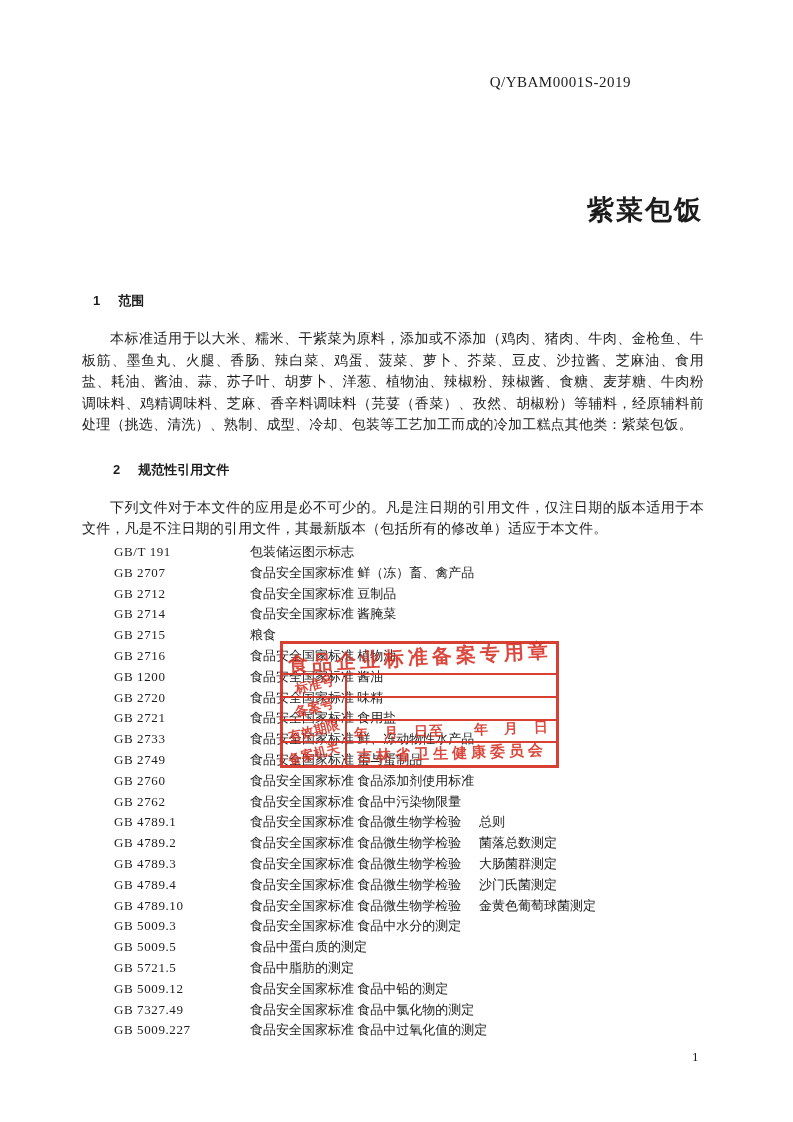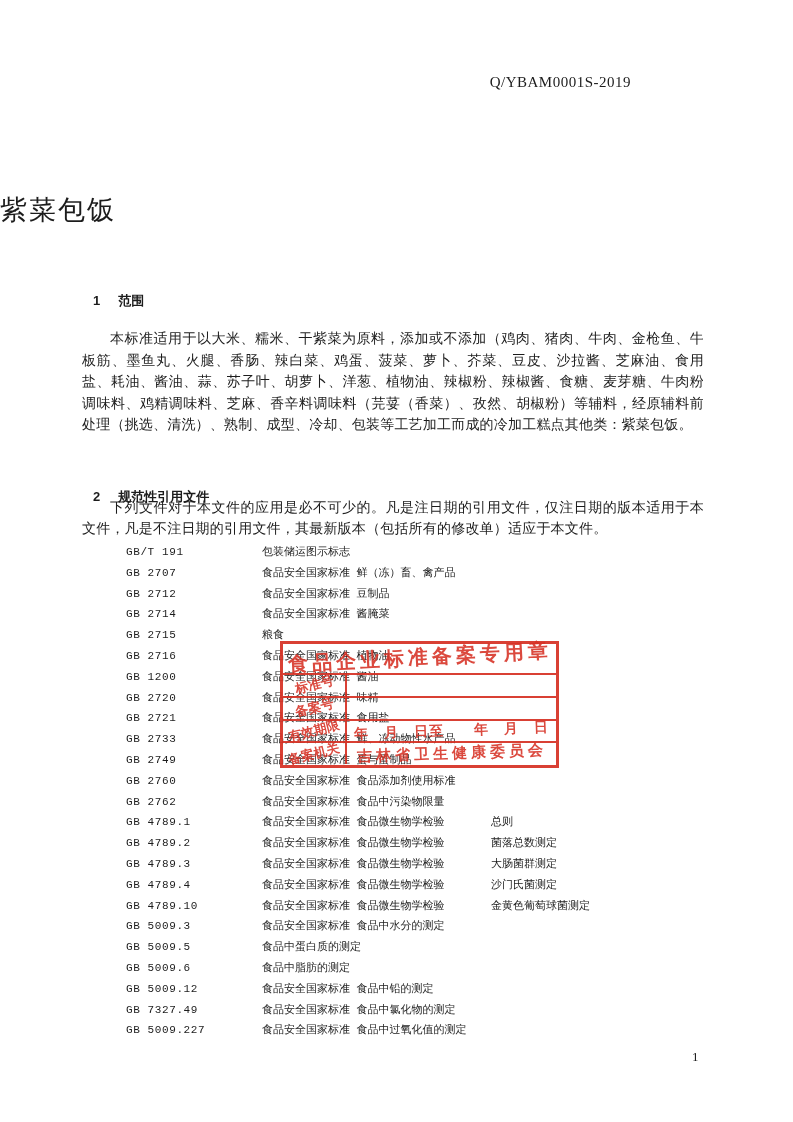--- a/index.html
+++ b/index.html
@@ -12,43 +12,43 @@
     overflow:hidden;
   }
   .doc-number{
     position:absolute;top:74px;left:0;right:72px;
     text-align:right;
     font-size:15px;letter-spacing:0.5px;
     font-family:"Liberation Serif","DejaVu Serif",serif;
   }
   .doc-title{
     position:absolute;top:192px;left:0;width:100%;
-    text-align:left;
+    text-align:right;
     font-family:"Liberation Sans","DejaVu Sans",sans-serif;
-    font-weight:normal;font-size:27px;letter-spacing:2px;
+    font-weight:bold;font-size:27px;letter-spacing:2px;
   }
   .sec-heading{
     position:absolute;left:93px;
     font-family:"Liberation Sans","DejaVu Sans",sans-serif;
     font-weight:bold;font-size:13px;
   }
   .sec-heading .num{display:inline-block;margin-right:18px;}
   #sec1-heading{top:292px;}
-  #sec2-heading{top:488px;}
+  #sec2-heading{top:461px;margin-left:20px;}
   .body-par{
     position:absolute;left:82px;width:622px;
     font-size:14px;line-height:21.5px;letter-spacing:0.2px;
     text-align:justify;text-indent:2em;
     word-break:break-all;
   }
   #par1{top:328px;}
   #par2{top:497px;line-height:21px;}
   .ref-list{
-    position:absolute;left:126px;top:542px;width:620px;
-    font-size:11px;line-height:20.8px;font-family:Liberation Mono, monospace;
+    position:absolute;left:114px;top:542px;width:620px;
+    font-size:13px;line-height:20.8px;
   }
   .ref-row{display:flex;white-space:nowrap;}
   .ref-code{flex:none;width:136px;letter-spacing:0.6px;}
   .ref-desc{flex:none;min-width:229px;}
   .ref-sub{flex:none;}
   .page-number{
     position:absolute;top:1049px;left:692px;
     font-size:13px;
   }
   
@@ -199,21 +199,21 @@
       </div>
       <div class="ref-row">
         <span class="ref-code">GB 5009.3</span>
         <span class="ref-desc">食品安全国家标准 食品中水分的测定</span>
       </div>
       <div class="ref-row">
         <span class="ref-code">GB 5009.5</span>
         <span class="ref-desc">食品中蛋白质的测定</span>
       </div>
       <div class="ref-row">
-        <span class="ref-code">GB 5009.6</span>
+        <span class="ref-code">GB 5721.5</span>
         <span class="ref-desc">食品中脂肪的测定</span>
       </div>
       <div class="ref-row">
         <span class="ref-code">GB 5009.12</span>
         <span class="ref-desc">食品安全国家标准 食品中铅的测定</span>
       </div>
       <div class="ref-row">
         <span class="ref-code">GB 7327.49</span>
         <span class="ref-desc">食品安全国家标准 食品中氯化物的测定</span>
       </div>

